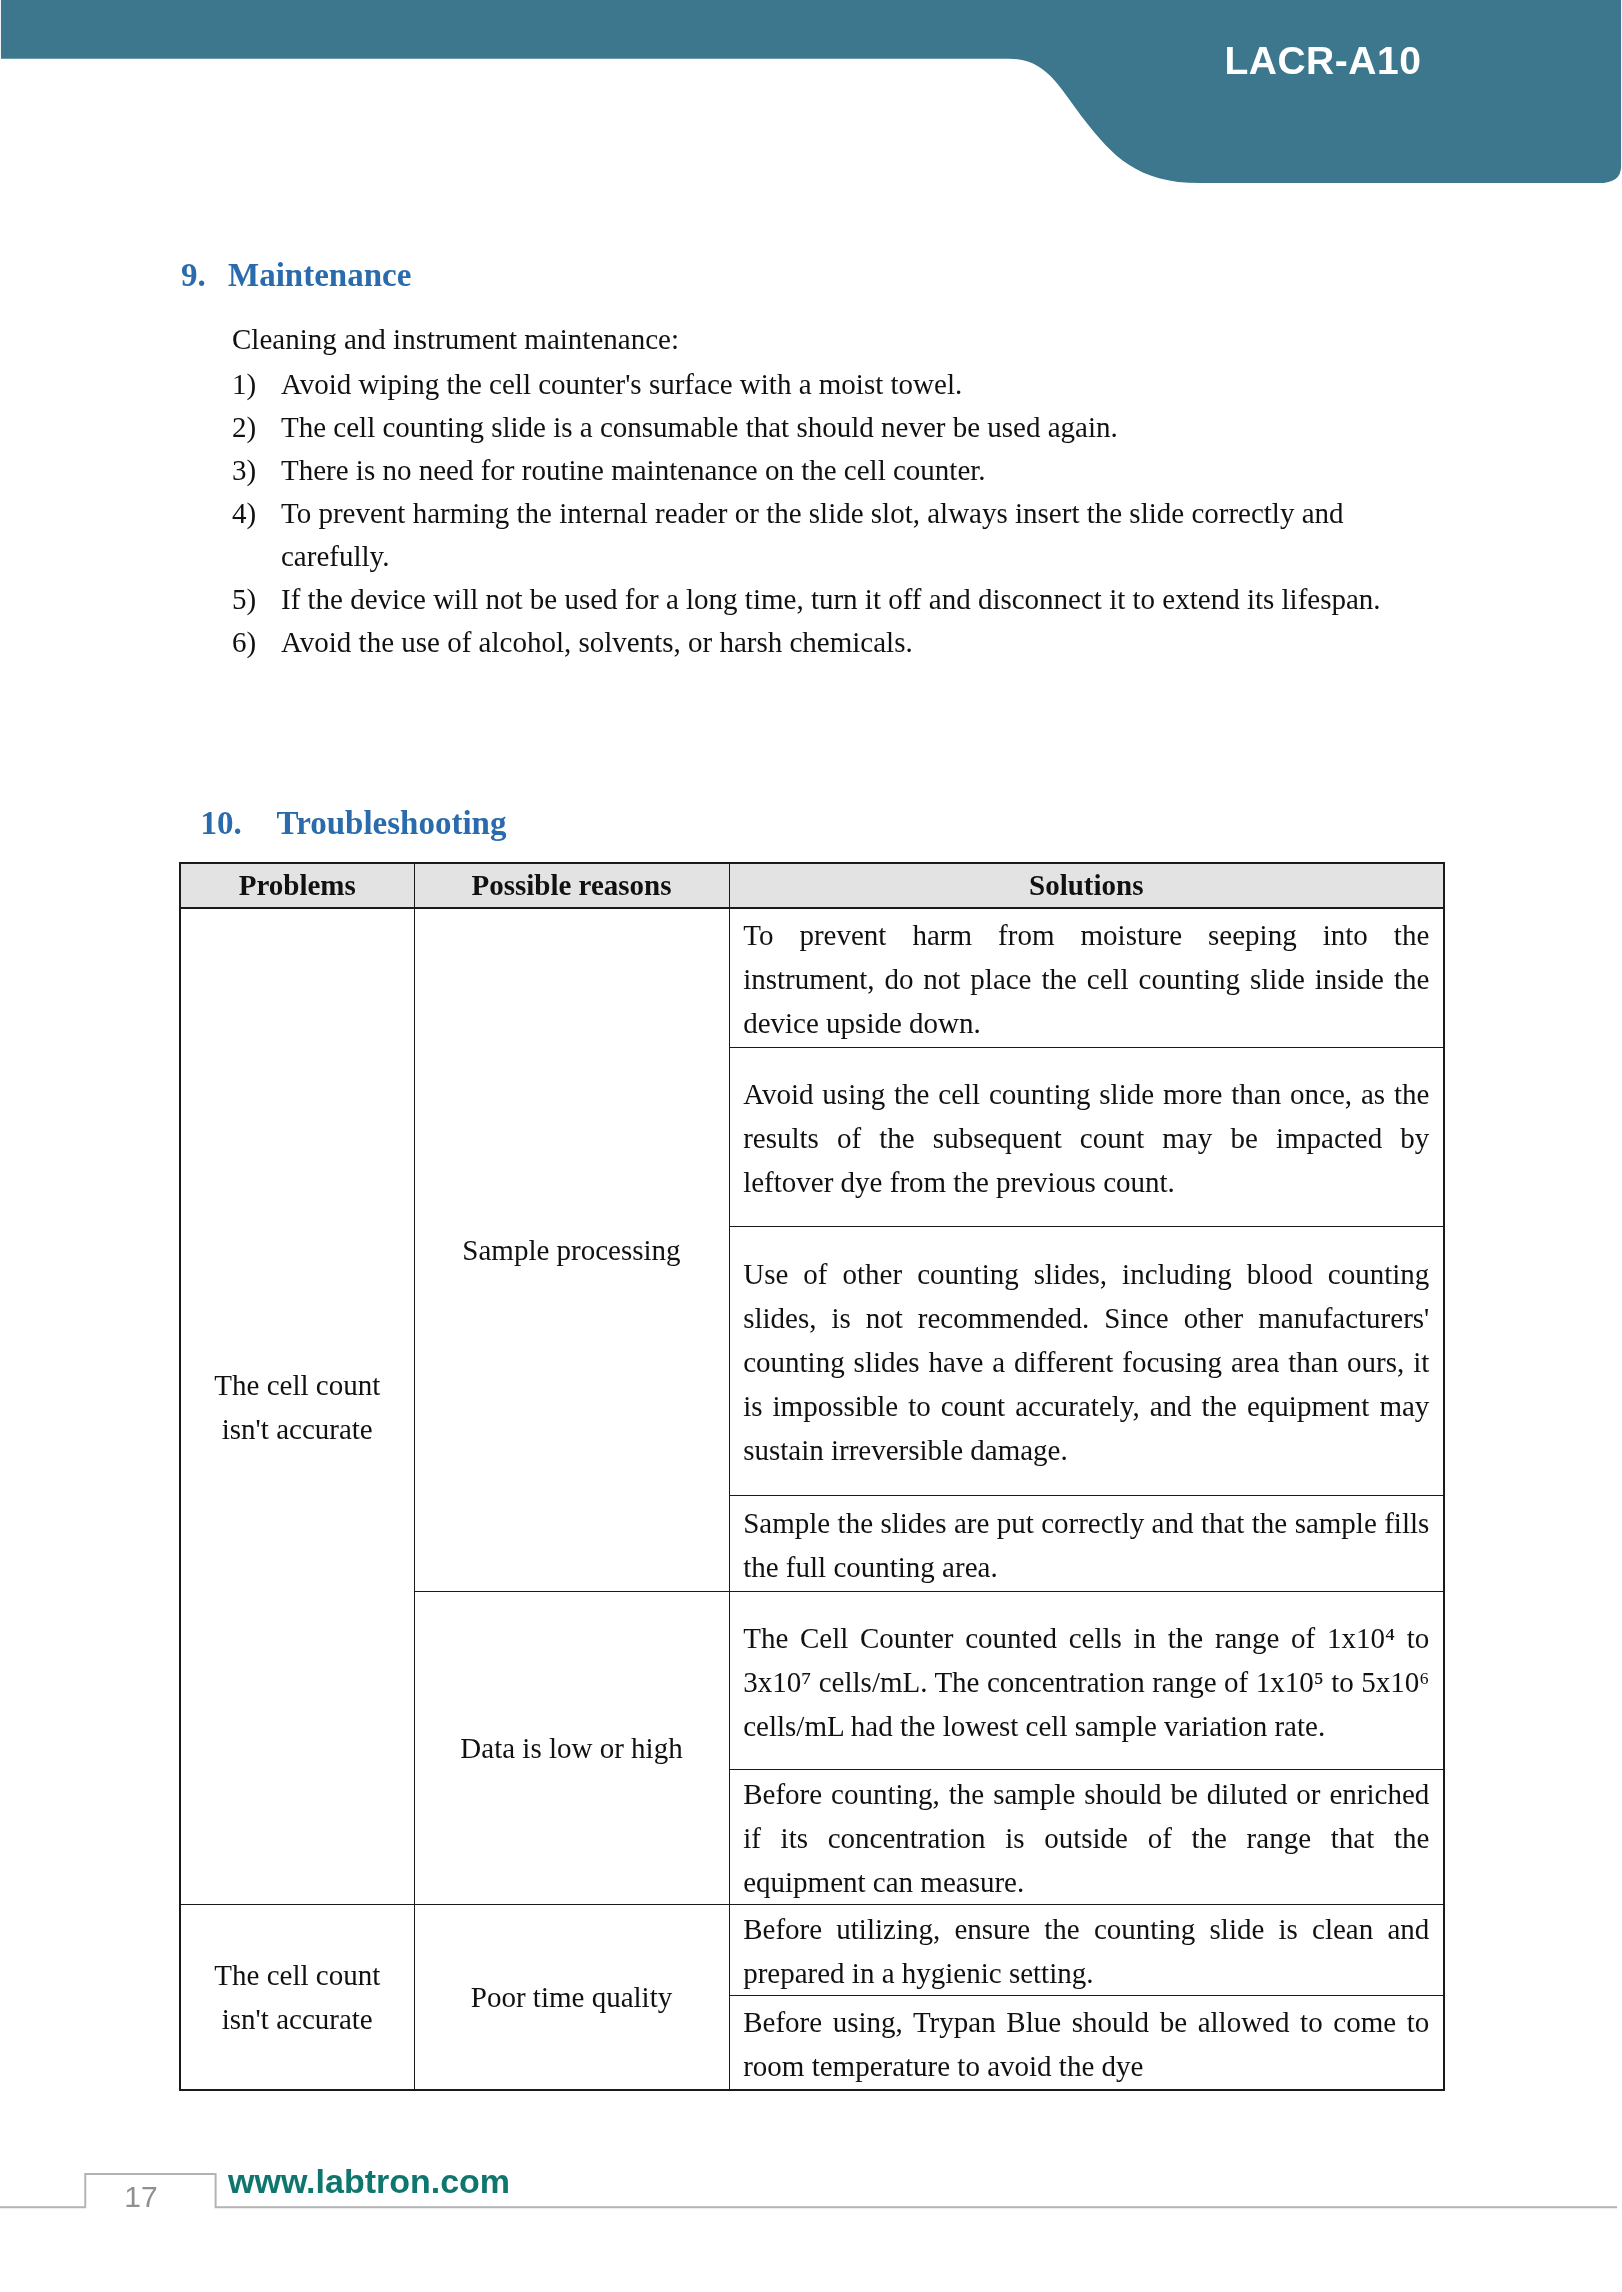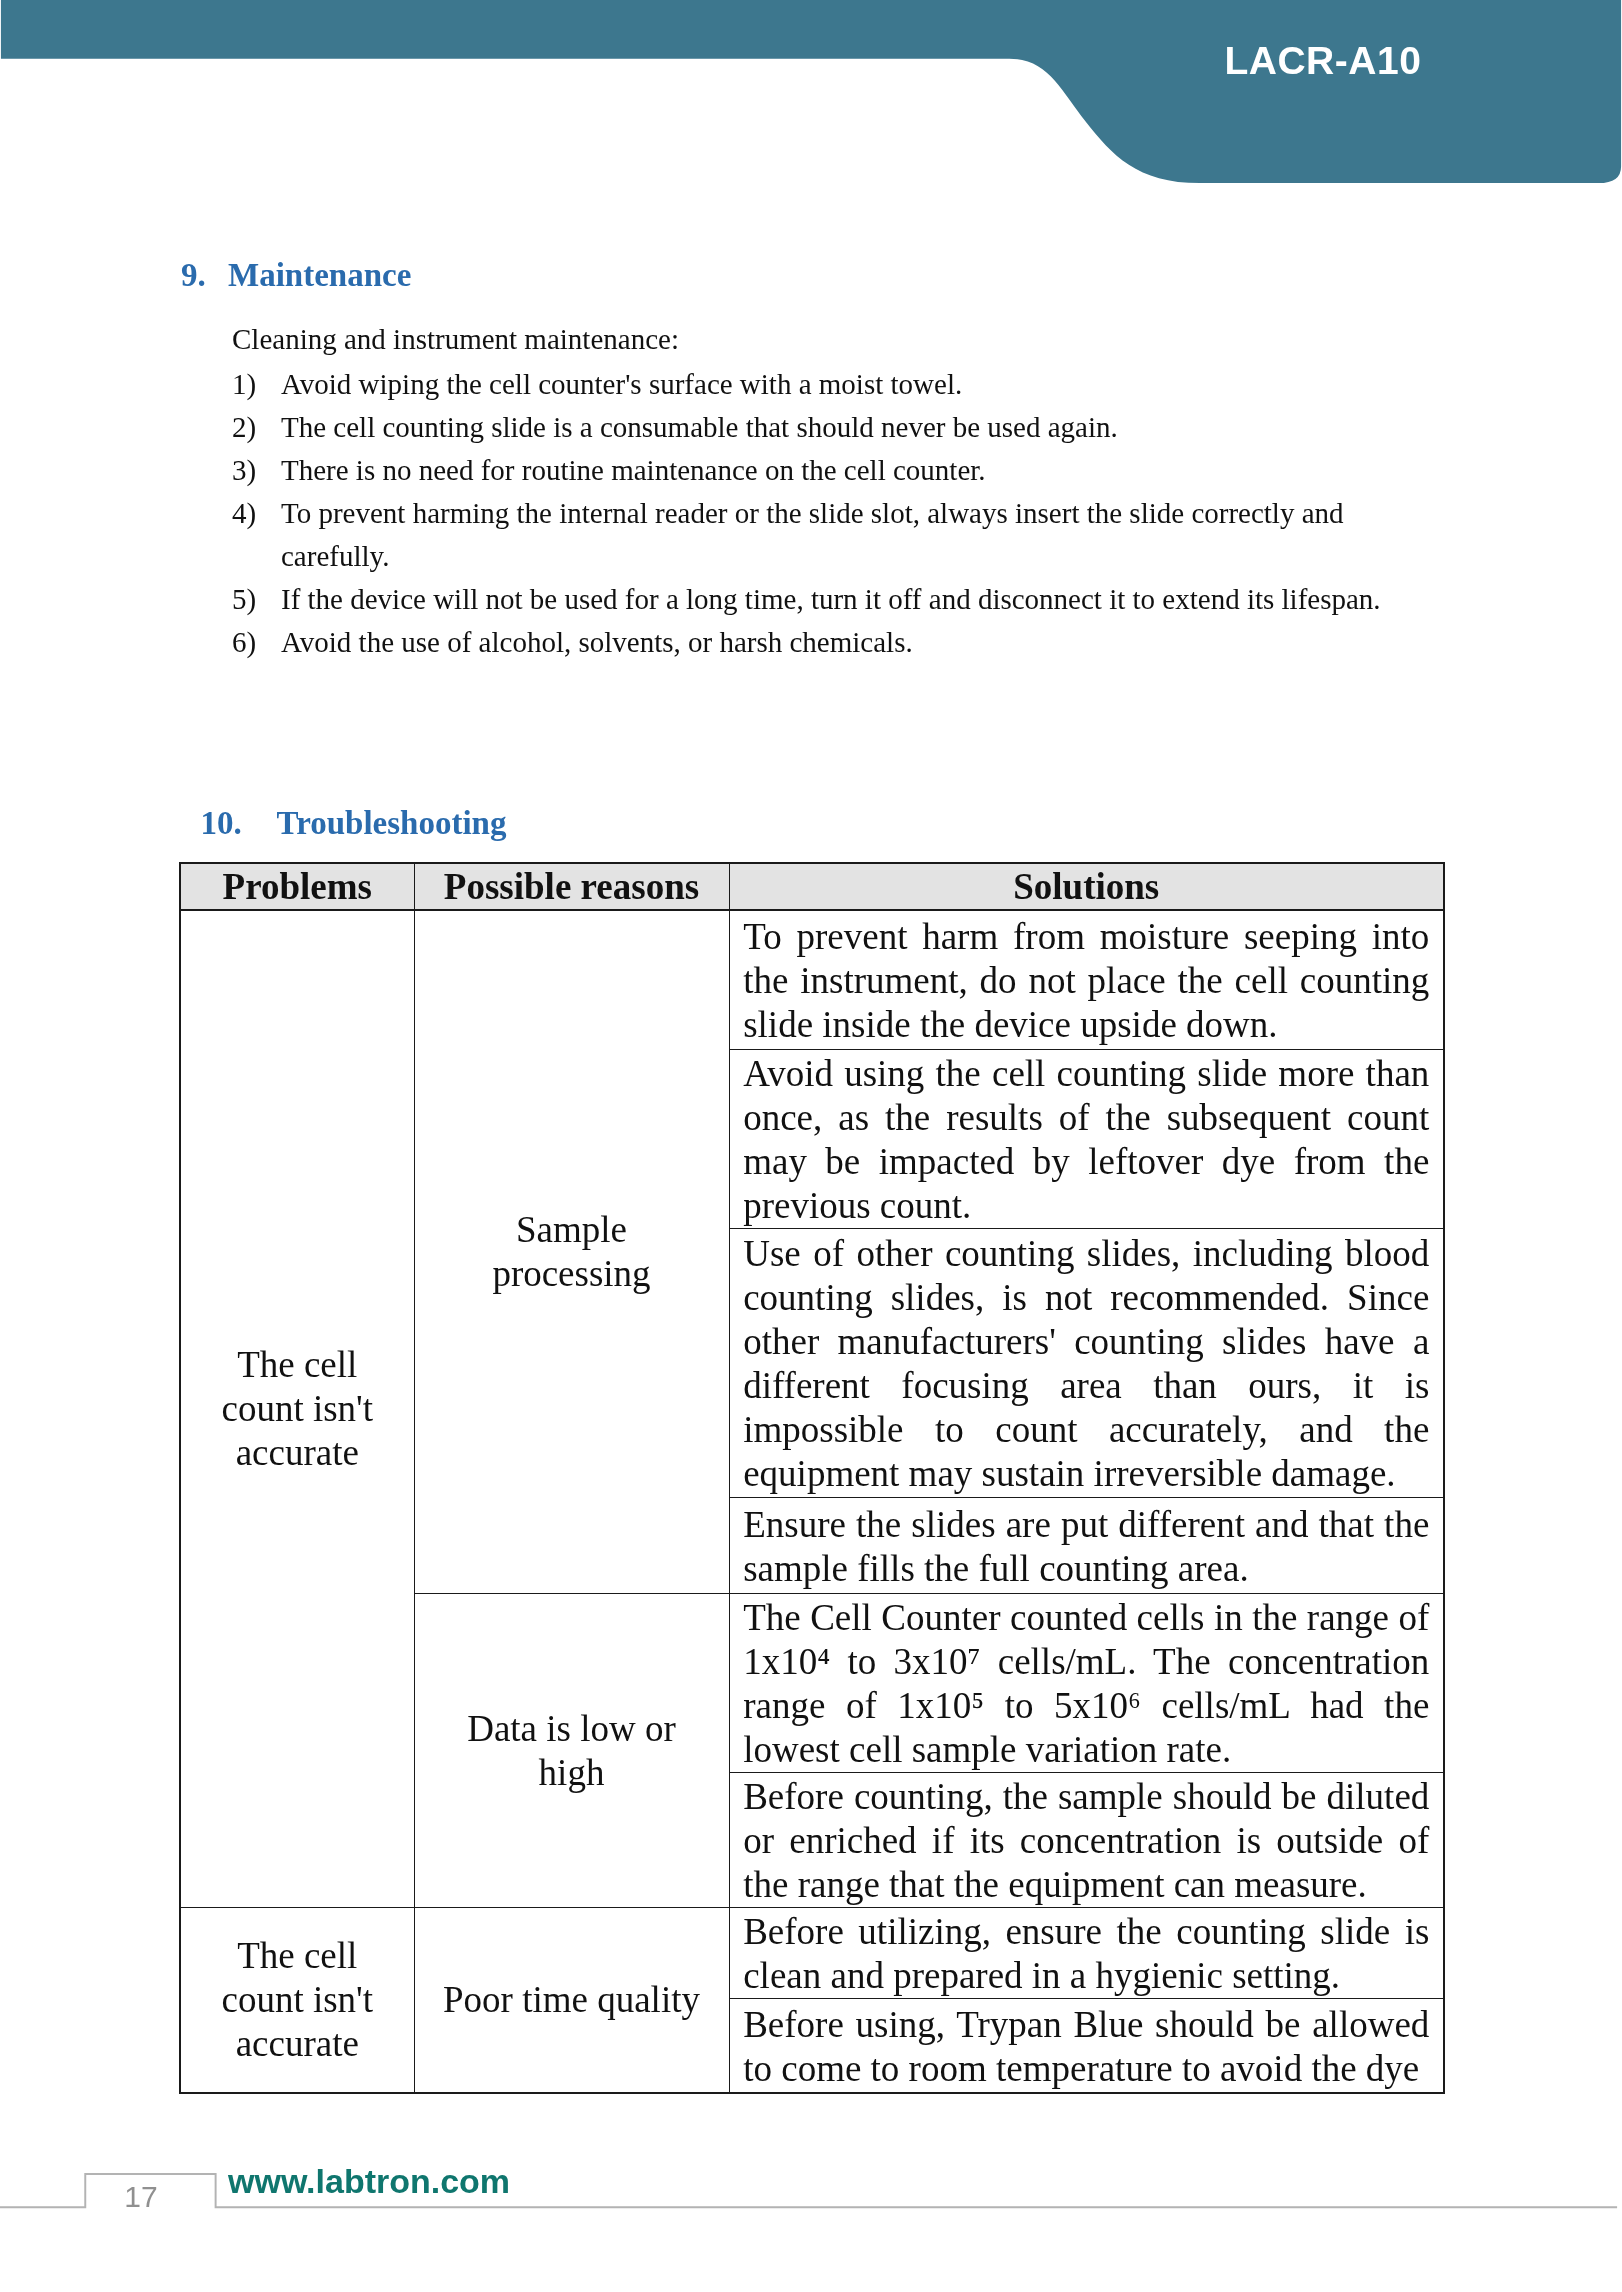--- a/index.html
+++ b/index.html
@@ -45,21 +45,21 @@
   #maint-list{position:absolute;left:232px;top:363px;width:1206px;}
   .m-item{display:flex;font-size:29px;line-height:43px;}
   .m-num{width:49px;flex:none;}
   .m-text{flex:1;}
   
   #ts-table{
     position:absolute;left:179px;top:862px;
     width:1263px;
     border-collapse:collapse;
     table-layout:fixed;
-    font-size:37px;
+    font-size:29px;
   }
   #ts-table th,#ts-table td{border:1px solid #1a1a1a;}
   #ts-table{border:2px solid #1a1a1a;}
   #ts-table th{
     background:#E3E3E3;
     font-weight:bold;
     height:41px;
     text-align:center;
     border-bottom:2px solid #1a1a1a;
   }
@@ -161,21 +161,21 @@
         <td class="cell-center" rowspan="4">Sample processing</td>
         <td class="cell-sol" style="height:136px">To prevent harm from moisture seeping into the instrument, do not place the cell counting slide inside the device upside down.</td>
       </tr>
       <tr>
         <td class="cell-sol" style="height:176px">Avoid using the cell counting slide more than once, as the results of the subsequent count may be impacted by leftover dye from the previous count.</td>
       </tr>
       <tr>
         <td class="cell-sol" style="height:266px">Use of other counting slides, including blood counting slides, is not recommended. Since other manufacturers' counting slides have a different focusing area than ours, it is impossible to count accurately, and the equipment may sustain irreversible damage.</td>
       </tr>
       <tr>
-        <td class="cell-sol" style="height:93px">Ensure the slides are put different and that the sample fills the full counting area.</td>
+        <td class="cell-sol" style="height:93px">Sample the slides are put correctly and that the sample fills the full counting area.</td>
       </tr>
       <tr>
         <td class="cell-center" rowspan="2">Data is low or high</td>
         <td class="cell-sol" style="height:175px">The Cell Counter counted cells in the range of 1x10⁴ to 3x10⁷ cells/mL. The concentration range of 1x10⁵ to 5x10⁶ cells/mL had the lowest cell sample variation rate.</td>
       </tr>
       <tr>
         <td class="cell-sol" style="height:132px">Before counting, the sample should be diluted or enriched if its concentration is outside of the range that the equipment can measure.</td>
       </tr>
       <tr class="group2">
         <td class="cell-center" rowspan="2">The cell count isn't accurate</td>

